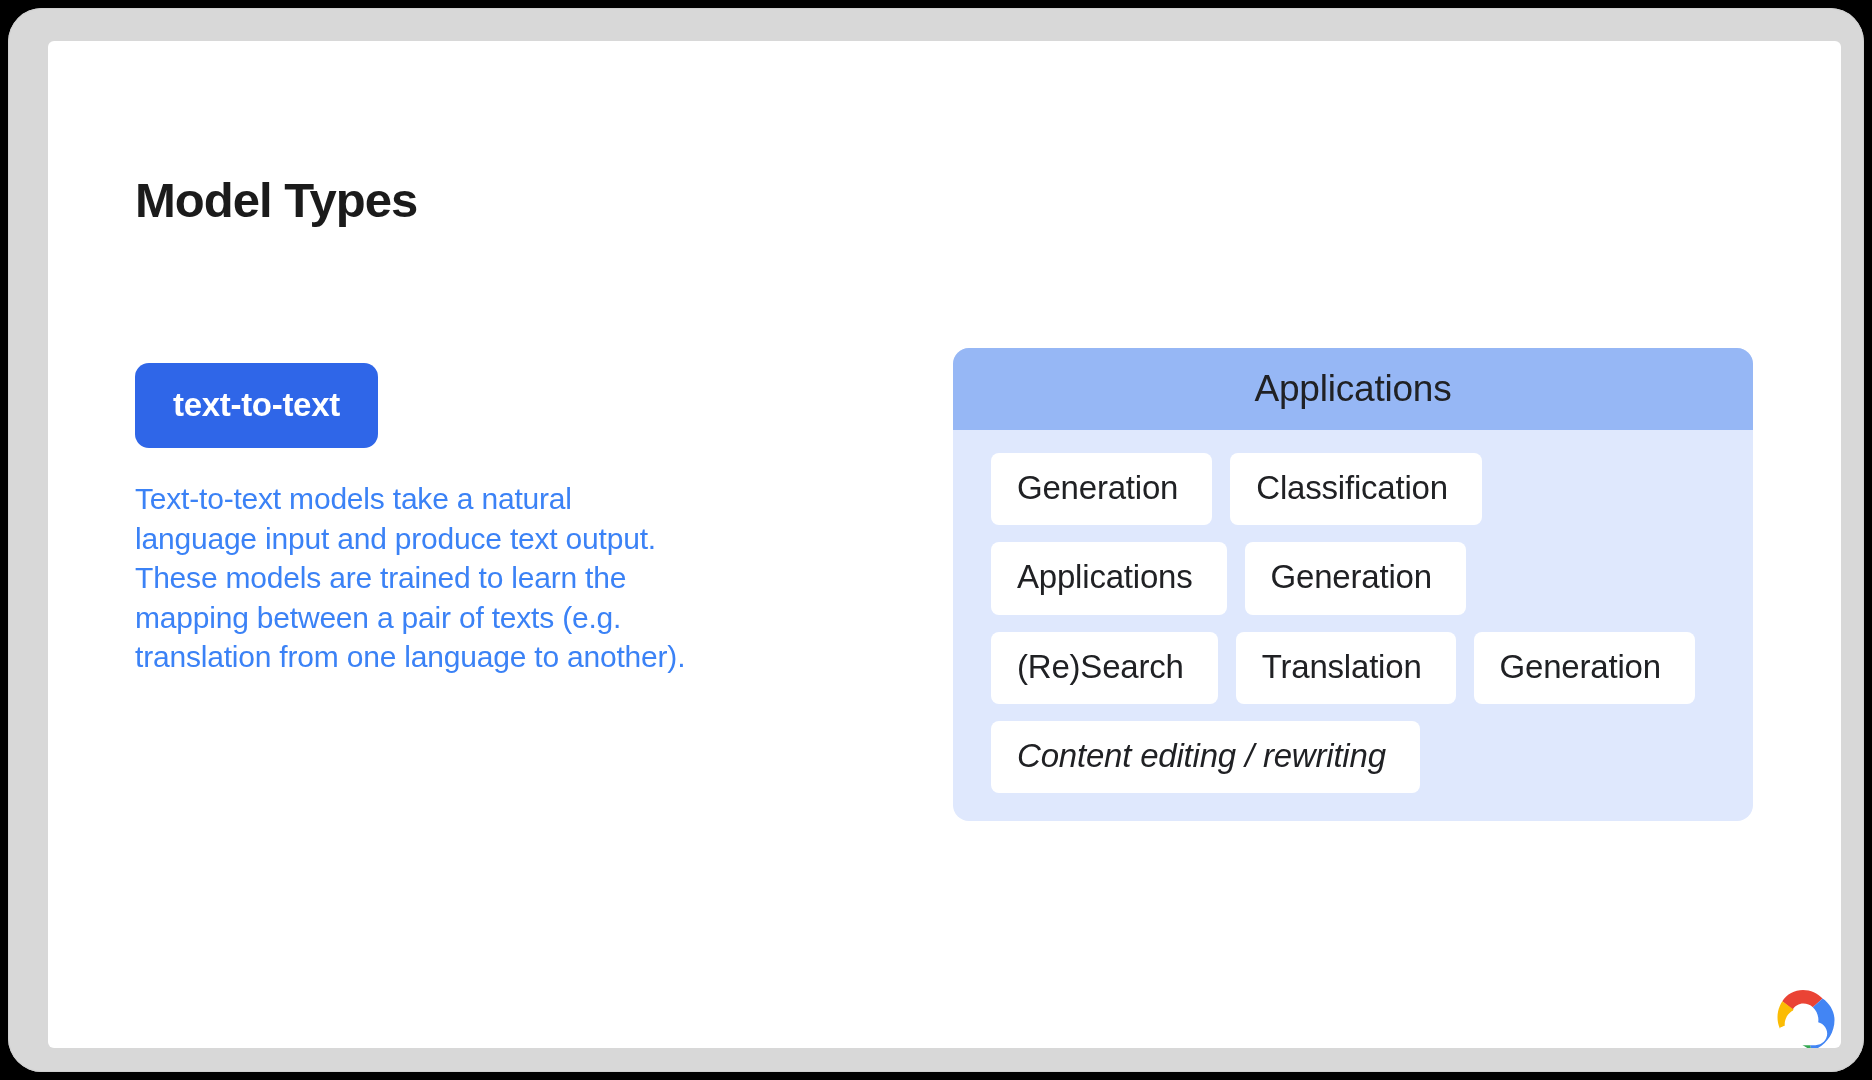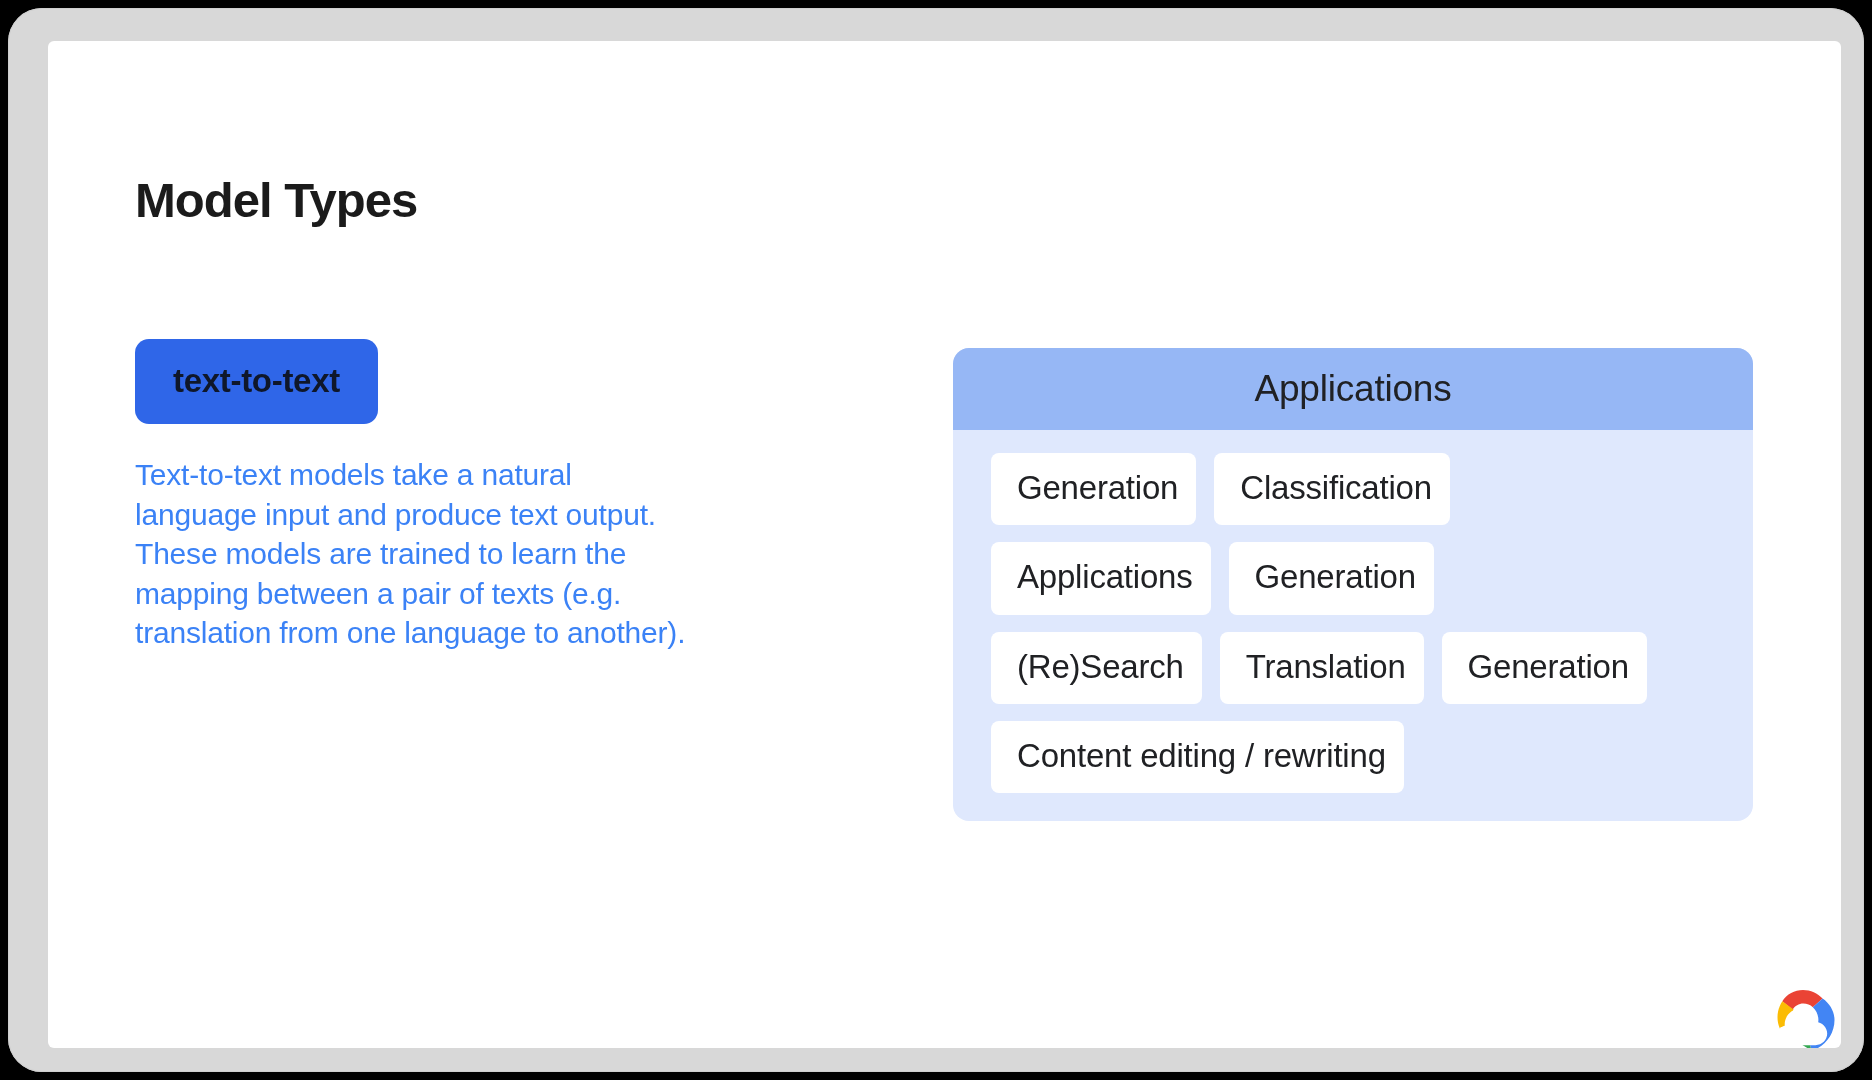--- a/index.html
+++ b/index.html
@@ -54,27 +54,28 @@
   #left-column {
     position: absolute;
     left: 87px;
     top: 298px;
     width: 600px;
   }
 
   #model-type-badge {
     display: inline-block;
     background: #2f66e8;
-    color: #0f172a;
+    color: #ffffff;
     font-size: 33px;
     font-weight: 700;
     letter-spacing: -0.3px;
     padding: 25px 38px 27px 38px;
     border-radius: 14px;
     line-height: 1;
+    margin-top: 24px;
   }
 
   #model-type-description {
     margin-top: 31px;
     font-size: 30px;
     line-height: 1.32;
     color: #3b82f6;
     width: 555px;
     letter-spacing: -0.2px;
   }
@@ -104,26 +105,26 @@
   #applications-chip-area {
     padding: 23px 0 28px 0;
   }
 
   .chip-row {
     display: flex;
     flex-wrap: nowrap;
     padding: 0 38px;
     margin-bottom: 17px;
   }
-  .chip-row:last-child { margin-bottom: 0; }
+  .chip-row:last-child { margin-bottom: 0; font-style: italic; }
 
   .app-chip {
     background: #ffffff;
     border-radius: 8px;
-    padding: 17px 18px 19px 26px;
+    padding: 17px 34px 19px 26px;
     margin-right: 18px;
     font-size: 33px;
     color: #202124;
     letter-spacing: -0.2px;
     line-height: 1.1;
     white-space: nowrap;
   }
   .app-chip:last-child { margin-right: 0; }
 
   

